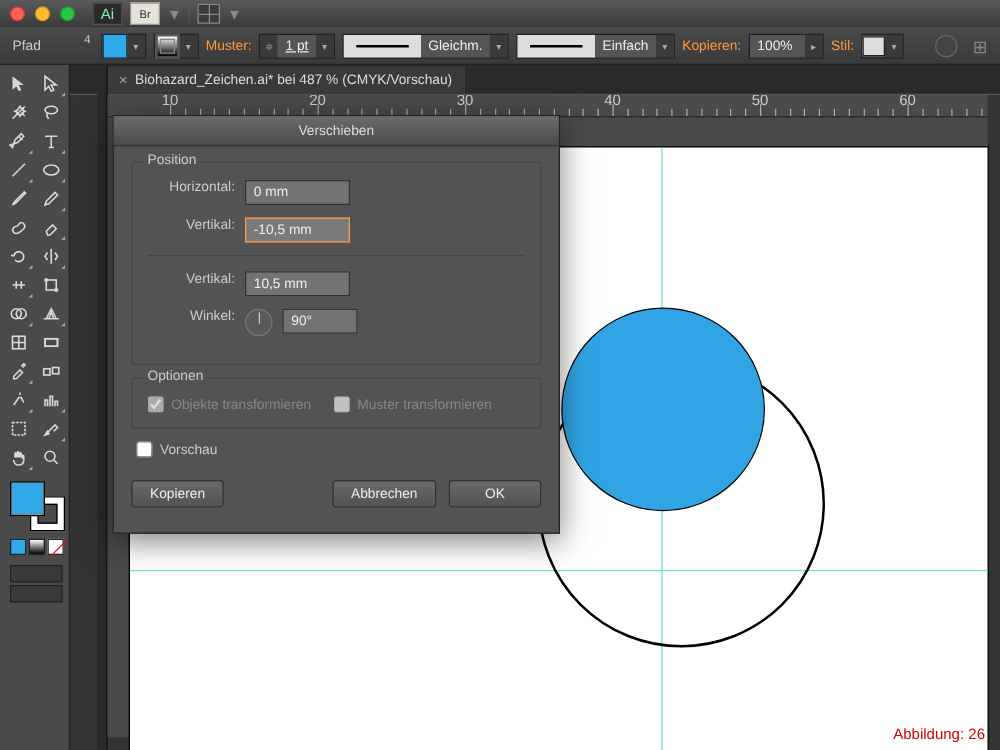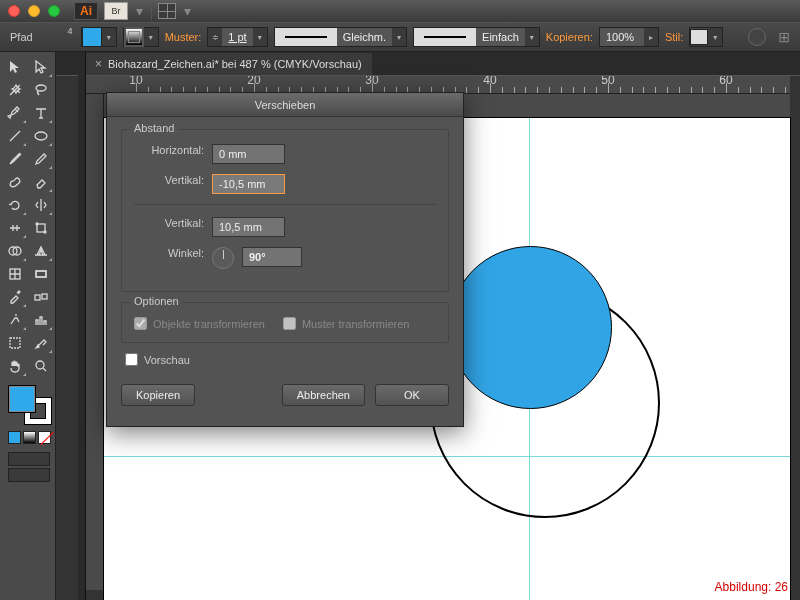--- a/index.html
+++ b/index.html
@@ -3,21 +3,21 @@
 <meta charset="utf-8">
 <style>
 *{margin:0;padding:0;box-sizing:border-box;font-family:"Lucida Grande","Helvetica Neue",Arial,sans-serif;font-size:11px;-webkit-font-smoothing:antialiased}
 body{background:#333;width:800px;height:600px;overflow:hidden;position:relative}
 .title-bar{height:22px;background:linear-gradient(#5a5a5a,#3a3a3a);display:flex;align-items:center;padding:0 8px;gap:6px}
 .traffic{display:flex;gap:8px}
 .traffic span{width:12px;height:12px;border-radius:50%;display:block}
 .tl-r{background:#ff5f57;border:1px solid #d43d36}
 .tl-y{background:#ffbd2e;border:1px solid #d79d28}
 .tl-g{background:#28c940;border:1px solid #1f9e33}
-.tb-ai{width:24px;height:18px;background:#2a2a2a;color:#f97316;font-weight:bold;font-size:12px;display:flex;align-items:center;justify-content:center;border:1px solid #555;margin-left:8px}
+.tb-ai{width:24px;height:18px;background:#2a2a2a;color:#86efac;font-weight:normal;font-size:12px;display:flex;align-items:center;justify-content:center;border:1px solid #555;margin-left:8px}
 .tb-br{width:24px;height:18px;background:#e8e3d9;color:#333;font-size:9px;display:flex;align-items:center;justify-content:center;border:1px solid #999}
 .tb-sep{width:1px;height:18px;background:#555}
 .tb-arr{color:#888;font-size:14px;padding:0 2px}
 .tb-grid{width:18px;height:16px;border:1px solid #888;background:#3a3a3a;position:relative}
 .tb-grid::before,.tb-grid::after{content:"";position:absolute;background:#888}
 .tb-grid::before{left:8px;top:0;width:1px;height:100%}
 .tb-grid::after{top:7px;left:0;height:1px;width:100%}
 .ctrl-bar{height:30px;background:linear-gradient(#4a4a4a,#3a3a3a);border-top:1px solid #555;border-bottom:1px solid #222;display:flex;align-items:center;padding:0 10px;gap:6px;color:#ccc}
 .ctrl-lbl{color:#ccc;font-size:11px}
 .ctrl-lbl-o{color:#ff9a3c}
@@ -57,28 +57,28 @@
 .fs-stroke{position:absolute;right:0;bottom:0;width:28px;height:28px;background:#fff;border:1px solid #000}
 .fs-stroke::after{content:"";position:absolute;inset:5px;background:#4a4a4a;border:1px solid #000}
 .mini-sw{display:flex;gap:2px;margin:6px 0 0 6px}
 .mini-sw span{width:13px;height:13px;border:1px solid #222}
 .ms1{background:#2fa9e9}
 .ms2{background:linear-gradient(#fff,#000)}
 .ms3{background:#fff;position:relative}
 .ms3::after{content:"";position:absolute;left:-1px;top:6px;width:18px;height:1px;background:red;transform:rotate(-45deg)}
 .view-btns{margin:8px 0 0 6px;display:flex;flex-direction:column;gap:2px}
 .view-btns span{width:42px;height:14px;background:#3a3a3a;border:1px solid #222;display:block}
-.dialog{position:absolute;left:106px;top:92px;width:358px;background:#535353;border:1px solid #222;box-shadow:0 6px 24px rgba(0,0,0,0.5)}
+.dialog{position:absolute;left:90px;top:92px;width:358px;background:#535353;border:1px solid #222;box-shadow:0 6px 24px rgba(0,0,0,0.5)}
 .dlg-title{height:24px;background:linear-gradient(#6b6b6b,#4a4a4a);display:flex;align-items:center;justify-content:center;color:#ddd;font-size:12px;border-bottom:1px solid #333;position:relative}
 .dlg-body{padding:12px 14px}
 .fieldset{border:1px solid #444;border-radius:2px;padding:14px 12px 12px;margin-bottom:10px;position:relative}
 .fieldset-label{position:absolute;top:-8px;left:8px;background:#535353;padding:0 4px;color:#ccc;font-size:11px}
 .form-row{display:flex;align-items:flex-start;gap:8px;margin-bottom:10px}
 .form-row label{width:70px;text-align:right;color:#ccc;font-size:11px}
-.form-inp{background:#737373;border:1px solid #333;color:#eee;padding:2px 6px;width:73px;height:20px;font-size:11px}
+.form-inp{background:#737373;border:1px solid #333;color:#eee;padding:2px 6px;width:84px;height:20px;font-size:11px}
 .form-inp.active{border:1px solid #ff9a3c;background:#7a7a7a}
 .divider{height:1px;background:#444;margin:6px 0 12px}
 .angle-ic{width:22px;height:22px;border:1px solid #777;border-radius:50%;position:relative;display:inline-block;background:#5a5a5a}
 .angle-ic::after{content:"";position:absolute;left:50%;top:2px;width:1px;height:9px;background:#ccc}
 .chk{display:flex;align-items:center;gap:6px;color:#888;font-size:11px}
 .chk input{accent-color:#666}
 .dlg-btns{display:flex;gap:10px;padding:4px 0 8px}
 .btn{background:linear-gradient(#6a6a6a,#525252);border:1px solid #333;color:#eee;padding:4px 14px;font-size:11px;border-radius:3px;cursor:pointer;min-width:74px;text-align:center}
 .caption{position:absolute;right:12px;bottom:6px;color:#d40000;font-size:12px}
 .tool-label{position:absolute;left:60px;top:26px;width:20px;text-align:center;color:#ccc;font-size:9px}
@@ -414,38 +414,38 @@
     <div class="circle-fill" style="left:345px;top:128px;width:163px;height:163px"></div>
   </div>
 </div>
 
 <div class="dialog">
   <div class="dlg-title">
       <span>Verschieben</span>
     </div>
   <div class="dlg-body">
     <div class="fieldset">
-      <span class="fieldset-label">Abstand</span>
+      <span class="fieldset-label">Position</span>
       <div class="form-row">
         <label>Horizontal:</label>
         <input class="form-inp" value="0 mm" style="">
       </div>
       <div class="form-row">
         <label>Vertikal:</label>
         <input class="form-inp active" value="-10,5 mm" style="">
       </div>
       <div class="divider"></div>
       <div class="form-row">
         <label>Vertikal:</label>
         <input class="form-inp" value="10,5 mm" style="">
       </div>
       <div class="form-row">
         <label>Winkel:</label>
         <span class="angle-ic"></span>
-        <input class="form-inp" style="width: 60px; font-weight: bold;" value="90°">
+        <input class="form-inp" style="width: 60px;" value="90°">
       </div>
     </div>
     <div class="fieldset">
       <span class="fieldset-label">Optionen</span>
       <div style="display:flex;gap:18px">
         <label class="chk">
             <input type="checkbox" checked="" disabled="" style="">
             <span>Objekte transformieren</span>
           </label>
         <label class="chk">

